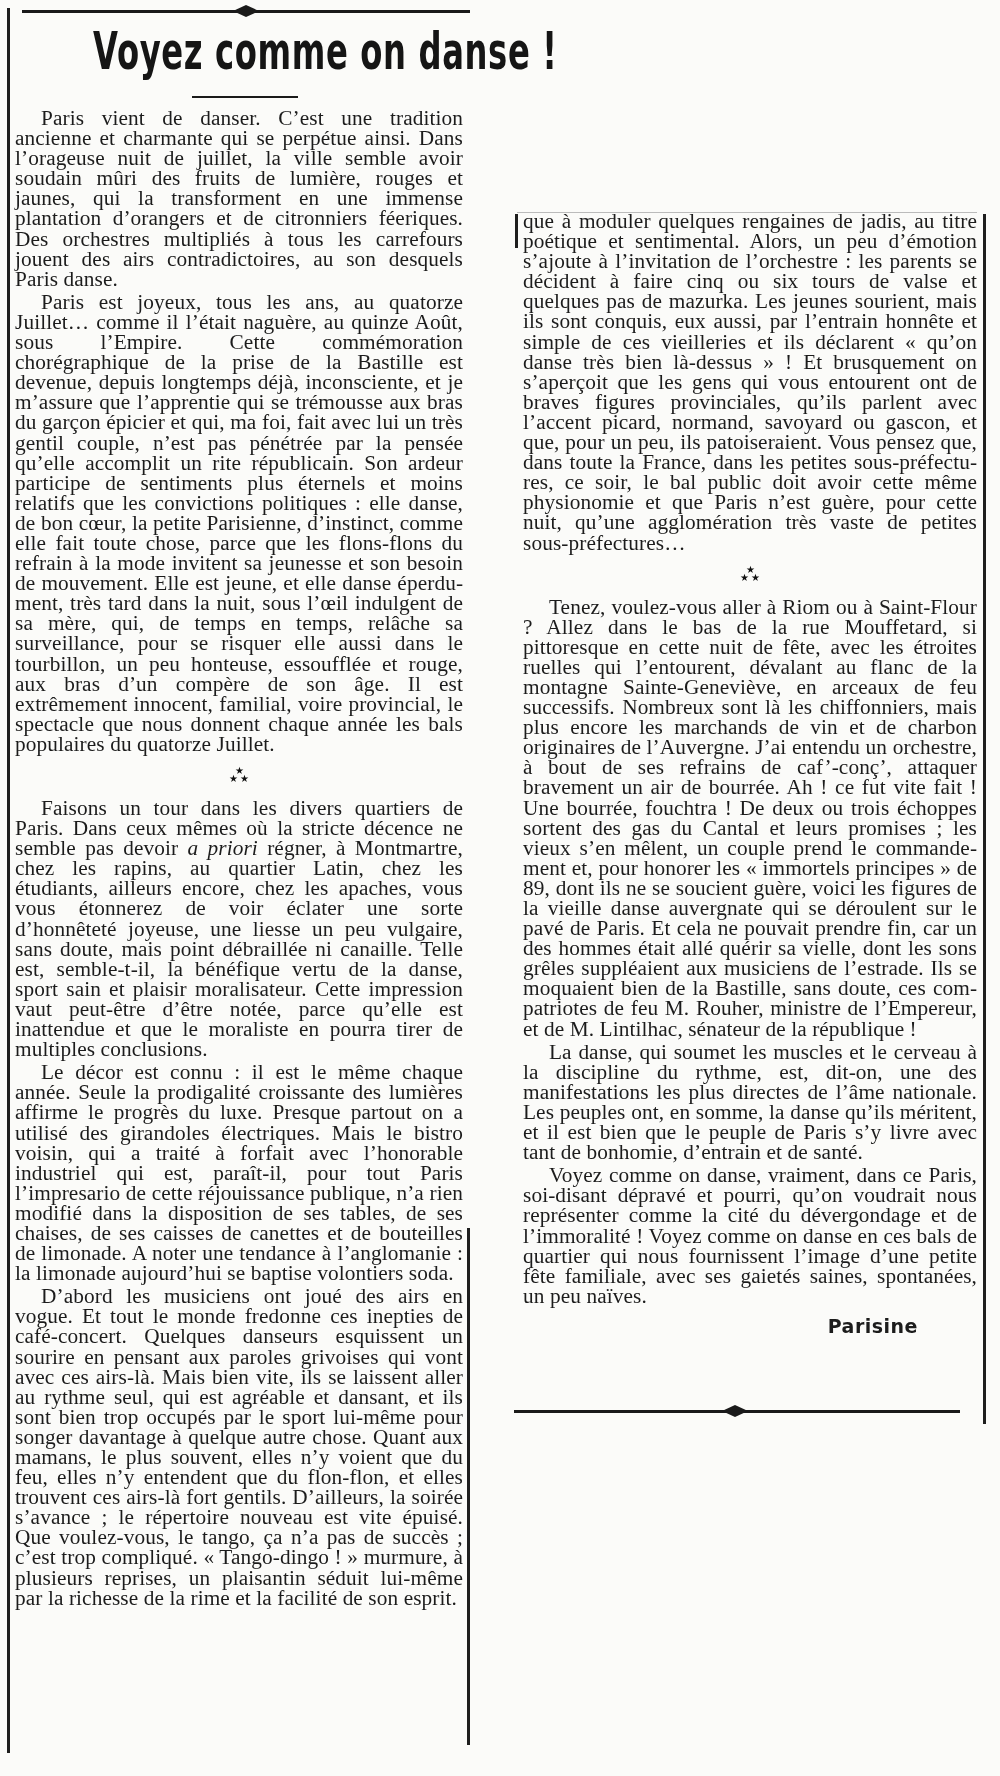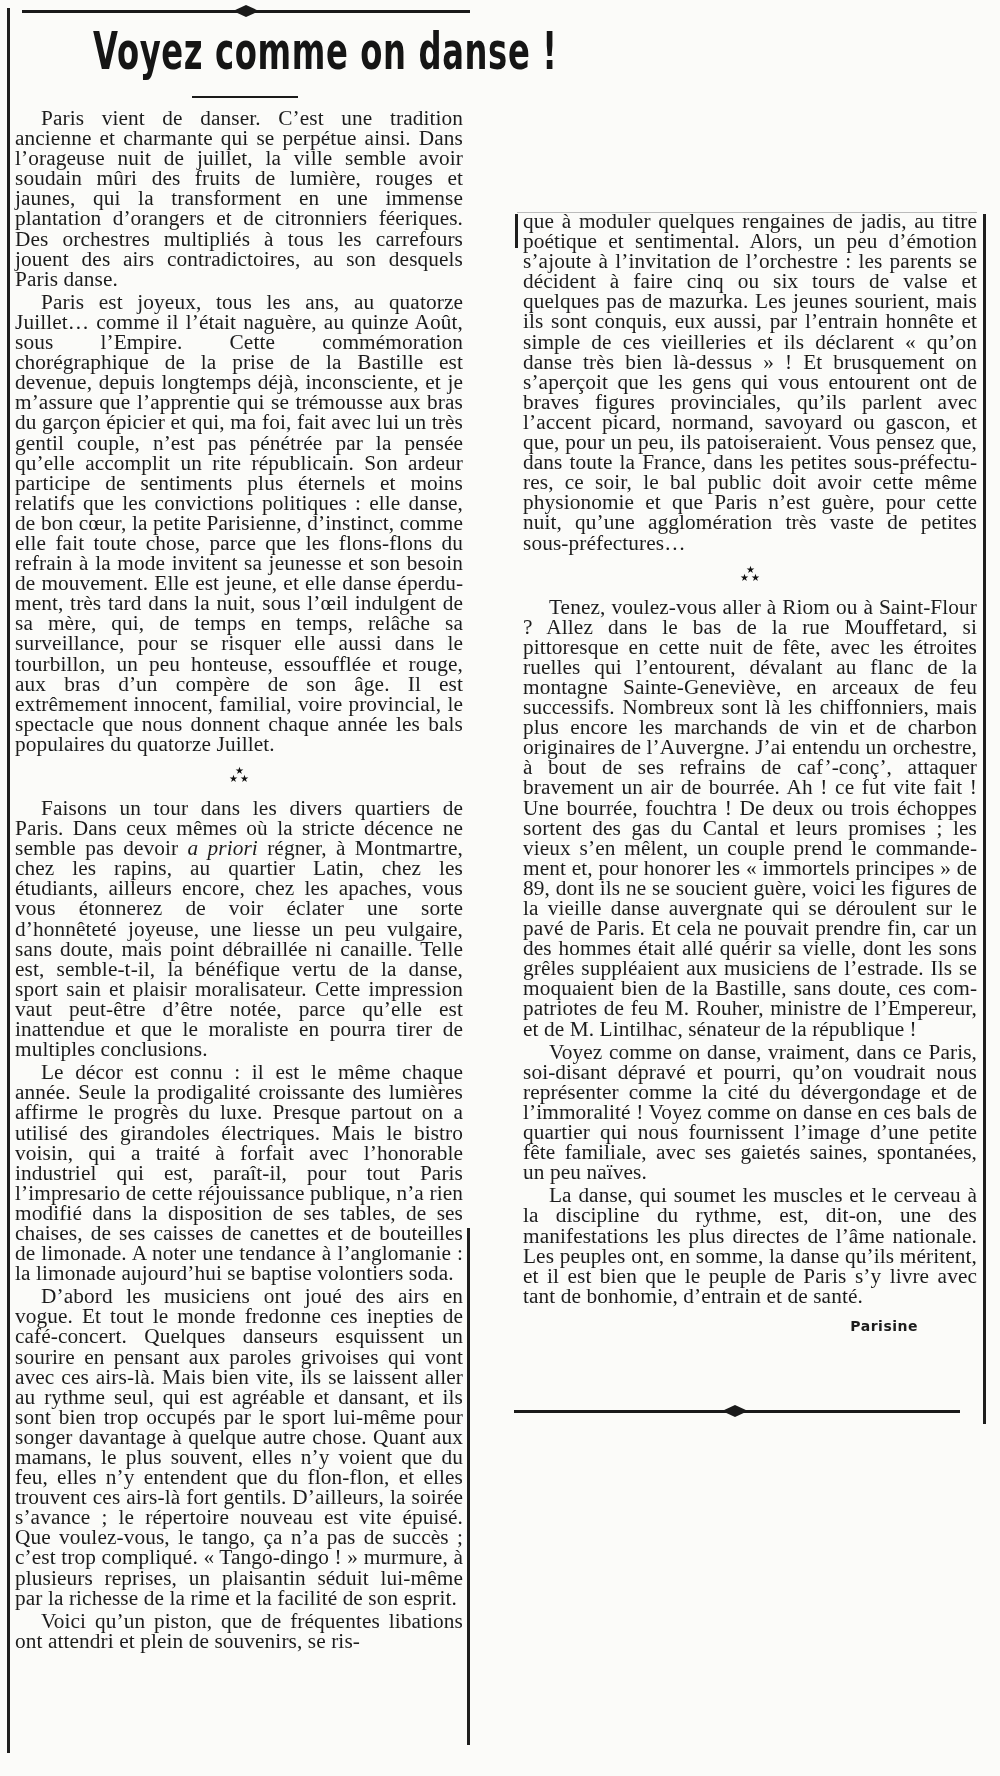--- a/index.html
+++ b/index.html
@@ -33,21 +33,21 @@
     position:absolute; left:20px; top:22px; width:450px; text-align:center;
     font-family:"DejaVu Sans","Liberation Sans",sans-serif;
     font-weight:bold; font-size:52px; line-height:70px;
     transform:scaleX(0.62); transform-origin:center;
     letter-spacing:1px; white-space:nowrap; color:#151515;
   }
   #title-wrap { position:absolute; left:0; top:16px; width:490px; height:80px; }
   #title-wrap #title { left:0; top:0; width:490px; }
   .signature {
     text-align:right; font-family:"DejaVu Sans","Liberation Sans",sans-serif;
-    font-weight:bold; font-size:14px; padding-right:62px; margin-top:10px;
+    font-weight:bold; font-size:19px; padding-right:62px; margin-top:10px;
     letter-spacing:0.5px;
   }
   .col2-topborder { position:absolute; left:517px; top:212px; width:460px; height:1px; background:#bbb; }
   em { font-style:italic; }
 </style>
 </head>
 <body>
 
 <div class="vline" style="left:7px; top:8px; height:1745px;"></div>
 <div class="rule" style="left:22px; top:10px; width:448px;"></div>
@@ -66,36 +66,35 @@
     <div class="stars">
       <div class="grp">
         <span class="s1">★</span>
         <span class="s2">★</span>
         <span class="s3">★</span>
       </div>
     </div>
     <p><span>Faisons un tour dans les divers quartiers de Paris. Dans ceux mêmes où la stricte décence ne semble pas devoir </span><em>a priori</em><span> régner, à Mont­martre, chez les rapins, au quartier Latin, chez les étudiants, ailleurs encore, chez les apaches, vous vous étonnerez de voir éclater une sorte d’honnêteté joyeuse, une liesse un peu vulgaire, sans doute, mais point débrail­lée ni canaille. Telle est, semble-t-il, la béné­fique vertu de la danse, sport sain et plaisir moralisateur. Cette impression vaut peut-être d’être notée, parce qu’elle est inattendue et que le moraliste en pourra tirer de multiples conclusions.</span></p>
     <p>Le décor est connu : il est le même chaque année. Seule la prodigalité croissante des lumières affirme le progrès du luxe. Presque partout on a utilisé des girandoles électriques. Mais le bistro voisin, qui a traité à forfait avec l’honorable industriel qui est, paraît-il, pour tout Paris l’impresario de cette réjouis­sance publique, n’a rien modifié dans la dis­position de ses tables, de ses chaises, de ses caisses de canettes et de bouteilles de limo­nade. A noter une tendance à l’anglomanie : la limonade aujourd’hui se baptise volontiers soda.</p>
     <p>D’abord les musiciens ont joué des airs en vogue. Et tout le monde fredonne ces inepties de café-concert. Quelques danseurs esquissent un sourire en pensant aux paroles grivoises qui vont avec ces airs-là. Mais bien vite, ils se laissent aller au rythme seul, qui est agréable et dansant, et ils sont bien trop occupés par le sport lui-même pour songer davantage à quel­que autre chose. Quant aux mamans, le plus souvent, elles n’y voient que du feu, elles n’y entendent que du flon-flon, et elles trouvent ces airs-là fort gentils. D’ailleurs, la soirée s’avance ; le répertoire nouveau est vite épuisé. Que voulez-vous, le tango, ça n’a pas de succès ; c’est trop compliqué. « Tango-dingo ! » murmure, à plusieurs reprises, un plaisantin séduit lui-même par la richesse de la rime et la facilité de son esprit.</p>
-    <p>Voici qu’un piston, que de fréquentes liba­tions ont attendri et plein de souvenirs, se ris-</p>
   </div>
 
 <div class="col2-topborder"></div>
 <div class="vline" style="left:515px; top:214px; height:34px;"></div>
 <div class="vline" style="left:983px; top:214px; height:1210px;"></div>
 
 <div id="col2" class="col">
     <p class="first-col2">que à moduler quelques rengaines de jadis, au titre poétique et sentimental. Alors, un peu d’é­motion s’ajoute à l’invitation de l’orchestre : les parents se décident à faire cinq ou six tours de valse et quelques pas de mazurka. Les jeu­nes sourient, mais ils sont conquis, eux aussi, par l’entrain honnête et simple de ces vieille­ries et ils déclarent « qu’on danse très bien là-dessus » ! Et brusquement on s’aperçoit que les gens qui vous entourent ont de braves figures provinciales, qu’ils parlent avec l’accent picard, normand, savoyard ou gascon, et que, pour un peu, ils patoiseraient. Vous pensez que, dans toute la France, dans les petites sous-préfectu­res, ce soir, le bal public doit avoir cette même physionomie et que Paris n’est guère, pour cette nuit, qu’une agglomération très vaste de pe­tites sous-préfectures…</p>
     <div class="stars">
       <div class="grp">
         <span class="s1">★</span>
         <span class="s2">★</span>
         <span class="s3">★</span>
       </div>
     </div>
     <p>Tenez, voulez-vous aller à Riom ou à Saint-Flour ? Allez dans le bas de la rue Mouffetard, si pittoresque en cette nuit de fête, avec les étroites ruelles qui l’entourent, dévalant au flanc de la montagne Sainte-Geneviève, en ar­ceaux de feu successifs. Nombreux sont là les chiffonniers, mais plus encore les marchands de vin et de charbon originaires de l’Auvergne. J’ai entendu un orchestre, à bout de ses refrains de caf’-conç’, attaquer bravement un air de bourrée. Ah ! ce fut vite fait ! Une bourrée, fouchtra ! De deux ou trois échoppes sortent des gas du Cantal et leurs promises ; les vieux s’en mêlent, un couple prend le commande­ment et, pour honorer les « immortels princi­pes » de 89, dont ils ne se soucient guère, voici les figures de la vieille danse auvergnate qui se déroulent sur le pavé de Paris. Et cela ne pouvait prendre fin, car un des hommes était allé quérir sa vielle, dont les sons grêles sup­pléaient aux musiciens de l’estrade. Ils se mo­quaient bien de la Bastille, sans doute, ces com­patriotes de feu M. Rouher, ministre de l’Em­pereur, et de M. Lintilhac, sénateur de la répu­blique !</p>
+    <p>La danse, qui soumet les muscles et le cer­veau à la discipline du rythme, est, dit-on, une des manifestations les plus directes de l’âme na­tionale. Les peuples ont, en somme, la danse qu’ils méritent, et il est bien que le peuple de Paris s’y livre avec tant de bonhomie, d’entrain et de santé.</p>
     <p>Voyez comme on danse, vraiment, dans ce Paris, soi-disant dépravé et pourri, qu’on vou­drait nous représenter comme la cité du déver­gondage et de l’immoralité ! Voyez comme on danse en ces bals de quartier qui nous fournis­sent l’image d’une petite fête familiale, avec ses gaietés saines, spontanées, un peu naïves.</p>
-    <p>La danse, qui soumet les muscles et le cer­veau à la discipline du rythme, est, dit-on, une des manifestations les plus directes de l’âme na­tionale. Les peuples ont, en somme, la danse qu’ils méritent, et il est bien que le peuple de Paris s’y livre avec tant de bonhomie, d’entrain et de santé.</p>
     <div class="signature">Parisine</div>
   </div>
 
 <div class="rule" style="left:514px; top:1410px; width:446px; height:2.5px;"></div>
 <div class="diamond" style="left:722px; top:1405px;"></div>
 
 </body></html>

